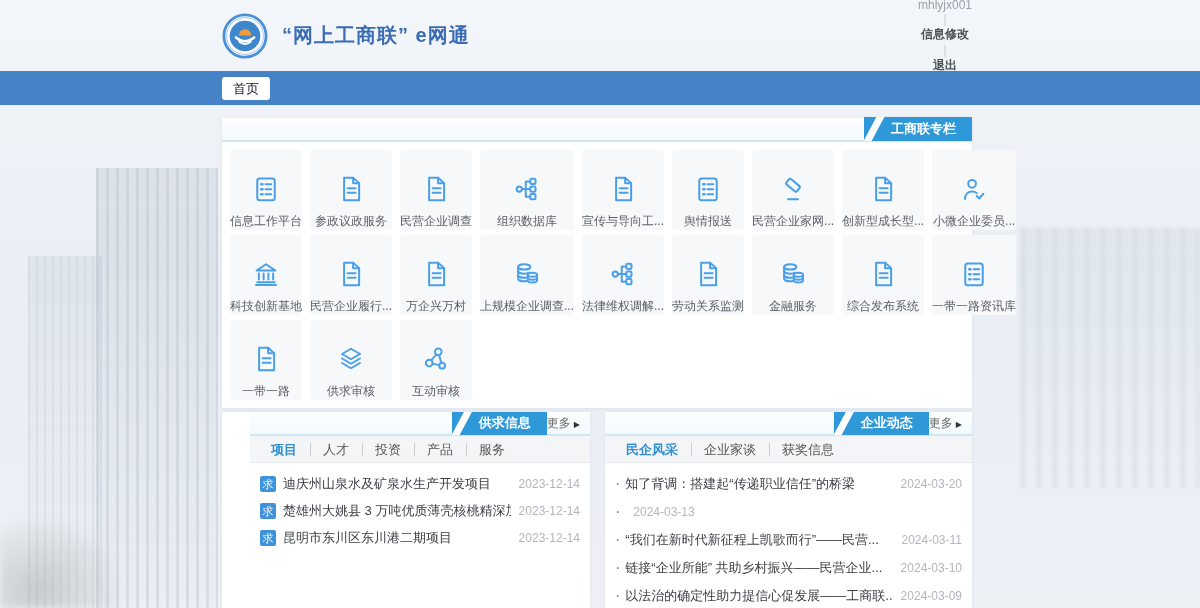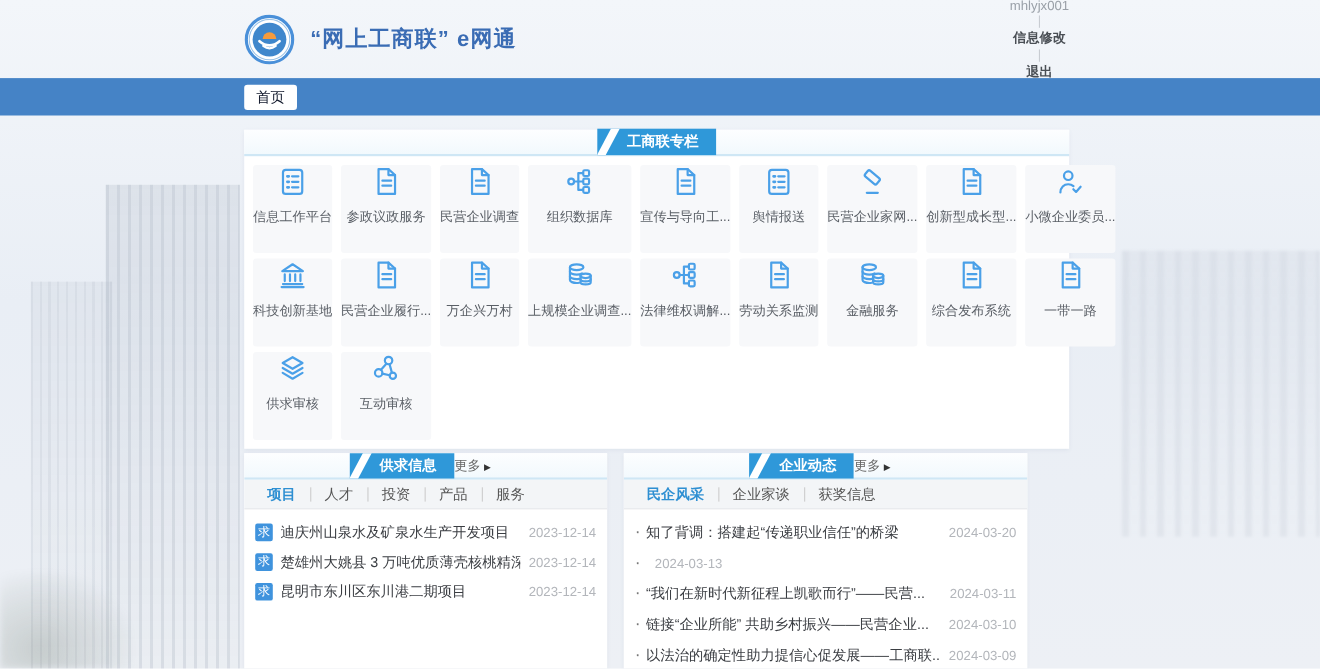--- a/index.html
+++ b/index.html
@@ -42,43 +42,43 @@
   
   .main-nav{ position:relative; height:34px; background:var(--nav-blue); }
   .nav-inner{ width:750px; margin-left:222px; height:100%; display:flex; align-items:center; }
   .home-btn{ background:#fff; color:#0f172a; font-size:13px; line-height:1; padding:5px 11px;
     border-radius:3px; cursor:pointer; }
 
   
   .content{ position:relative; width:750px; margin-left:222px; margin-top:13px; }
   .panel{ background:#fff; box-shadow:0 1px 4px rgba(60,90,130,.08); }
 
-  .panel-hd{ position:relative; height:24px; display:flex; align-items:center; justify-content:center;
+  .panel-hd{ position:relative; height:24px; display:flex; align-items:center; justify-content:flex-end;
     background:linear-gradient(180deg,#fdfeff,#f2f9fd); border-bottom:2px solid #cfe7f5; }
   .hd-tab{ position:relative; overflow:hidden; background:var(--tab-blue); color:#fff; font-size:13px;
     font-weight:bold; line-height:24px; height:24px; padding:0 16px 0 27px; }
   .hd-tab::before{ content:""; position:absolute; left:6px; top:-3px; bottom:-3px; width:8px;
     background:#fff; transform:skewX(-28deg); }
   .more{ display:flex; align-items:center; margin-right:10px; font-size:12px; color:#666;
     cursor:pointer; text-decoration:none; }
   .more-arrow{ margin-left:3px; }
   .more-arrow::before{ content:"▶"; font-size:8px; color:#333; }
 
   
   .grid-panel{ margin-bottom:4px; }
   .card-grid{ display:grid; grid-template-columns:repeat(9,1fr); gap:5px 8px; padding:8px; }
   .card{ height:80px; background:#f7f8fa; border-radius:3px; display:flex; flex-direction:column;
-    align-items:center; justify-content:flex-start; cursor:pointer; text-decoration:none; }
+    align-items:center; justify-content:flex-end; cursor:pointer; text-decoration:none; }
   .card-icon{ width:30px; height:30px; color:var(--icon-blue); }
   .card-icon svg{ width:30px; height:30px; display:block; }
   .card-label{ margin-top:9px; font-size:12px; color:#5a5f66; white-space:nowrap; }
 
   
   .bottom-row{ display:flex; gap:15px; height:196px; }
-  .supply-panel{ width:330px; overflow:hidden; }
+  .supply-panel{ width:368px; overflow:hidden;padding-left:28px; }
   .news-panel{ width:367px; overflow:hidden; }
 
   .tabs{ display:flex; align-items:center; height:27px; background:#f3f5f7;
     border-bottom:1px solid #e7e9ec; padding-left:8px; font-size:13px;text-align:right; }
   .tab{ position:relative; color:#555; padding:0 13px; cursor:pointer; line-height:27px; }
   .tab + .tab::before{ content:""; position:absolute; left:0; top:7px; height:13px; width:1px; background:#ccc; }
   .tab.active{ color:var(--link-blue); font-weight:bold; }
 
   .item-list{ list-style:none; padding:7px 10px 0 10px; }
   .row{ display:flex; align-items:center; height:27px; cursor:pointer; }
@@ -329,20 +329,30 @@
     <span class="card-icon">
               <svg viewBox="0 0 24 24" fill="none" stroke="currentColor" stroke-width="1.6" stroke-linecap="round" stroke-linejoin="round">
                 <path d="M6.5 3h7.2L18.5 7.3V21h-12z"></path>
                 <path d="M13.7 3v4.3h4.8"></path>
                 <path d="M9.3 11.4h6.4M9.3 15h6.4"></path>
               </svg>
             </span>
     <span class="card-label">综合发布系统</span>
   </a>
 
+  <a class="card">
+    <span class="card-icon">
+              <svg viewBox="0 0 24 24" fill="none" stroke="currentColor" stroke-width="1.6" stroke-linecap="round" stroke-linejoin="round">
+                <rect x="5" y="3.5" width="14" height="17.5" rx="2"></rect>
+                <path d="M8.2 8.2h1M8.2 12.2h1M8.2 16.2h1" stroke-width="2"></path>
+                <path d="M11.6 8.2h4.6M11.6 12.2h4.6M11.6 16.2h4.6"></path>
+              </svg>
+            </span>
+    <span class="card-label">一带一路资讯库</span>
+  </a>
 
   <a class="card">
     <span class="card-icon">
               <svg viewBox="0 0 24 24" fill="none" stroke="currentColor" stroke-width="1.6" stroke-linecap="round" stroke-linejoin="round">
                 <path d="M6.5 3h7.2L18.5 7.3V21h-12z"></path>
                 <path d="M13.7 3v4.3h4.8"></path>
                 <path d="M9.3 11.4h6.4M9.3 15h6.4"></path>
               </svg>
             </span>
     <span class="card-label">一带一路</span>

